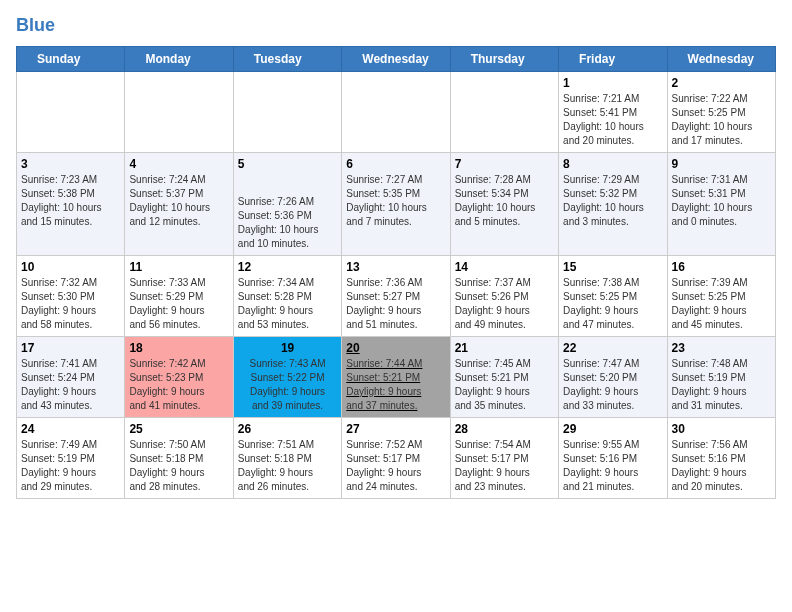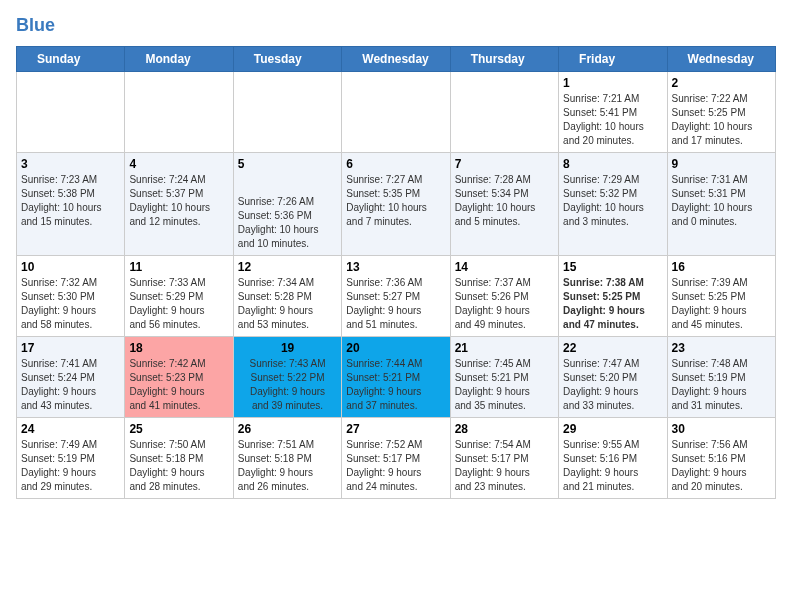--- a/index.html
+++ b/index.html
@@ -216,21 +216,21 @@
         </td>
         <td>
           <span class="day-num">14</span>
           <div class="day-info" style="white-space: pre-line;">Sunrise: 7:37 AM
 Sunset: 5:26 PM
 Daylight: 9 hours
 and 49 minutes.</div>
         </td>
         <td>
           <span class="day-num">15</span>
-          <div class="day-info" style="white-space: pre-line; font-weight: bold;">Sunrise: 7:38 AM
+          <div class="day-info" style="white-space: pre-line;">Sunrise: 7:38 AM
 Sunset: 5:25 PM
 Daylight: 9 hours
 and 47 minutes.</div>
         </td>
         <td>
           <span class="day-num">16</span>
           <div class="day-info" style="white-space: pre-line;">Sunrise: 7:39 AM
 Sunset: 5:25 PM
 Daylight: 9 hours
 and 45 minutes.</div>
@@ -251,21 +251,21 @@
 Daylight: 9 hours
 and 41 minutes.</div>
         </td>
         <td style="background: #0ea5e9; text-align: center;">
           <span class="day-num">19</span>
           <div class="day-info" style="white-space: pre-line;">Sunrise: 7:43 AM
 Sunset: 5:22 PM
 Daylight: 9 hours
 and 39 minutes.</div>
         </td>
-        <td style="background: #0ea5e9;">
+        <td style="background: #a3a3a3; text-decoration: underline;">
           <span class="day-num">20</span>
           <div class="day-info" style="white-space: pre-line;">Sunrise: 7:44 AM
 Sunset: 5:21 PM
 Daylight: 9 hours
 and 37 minutes.</div>
         </td>
         <td style="background: rgb(240, 244, 250);">
           <span class="day-num">21</span>
           <div class="day-info" style="white-space: pre-line;">Sunrise: 7:45 AM
 Sunset: 5:21 PM

